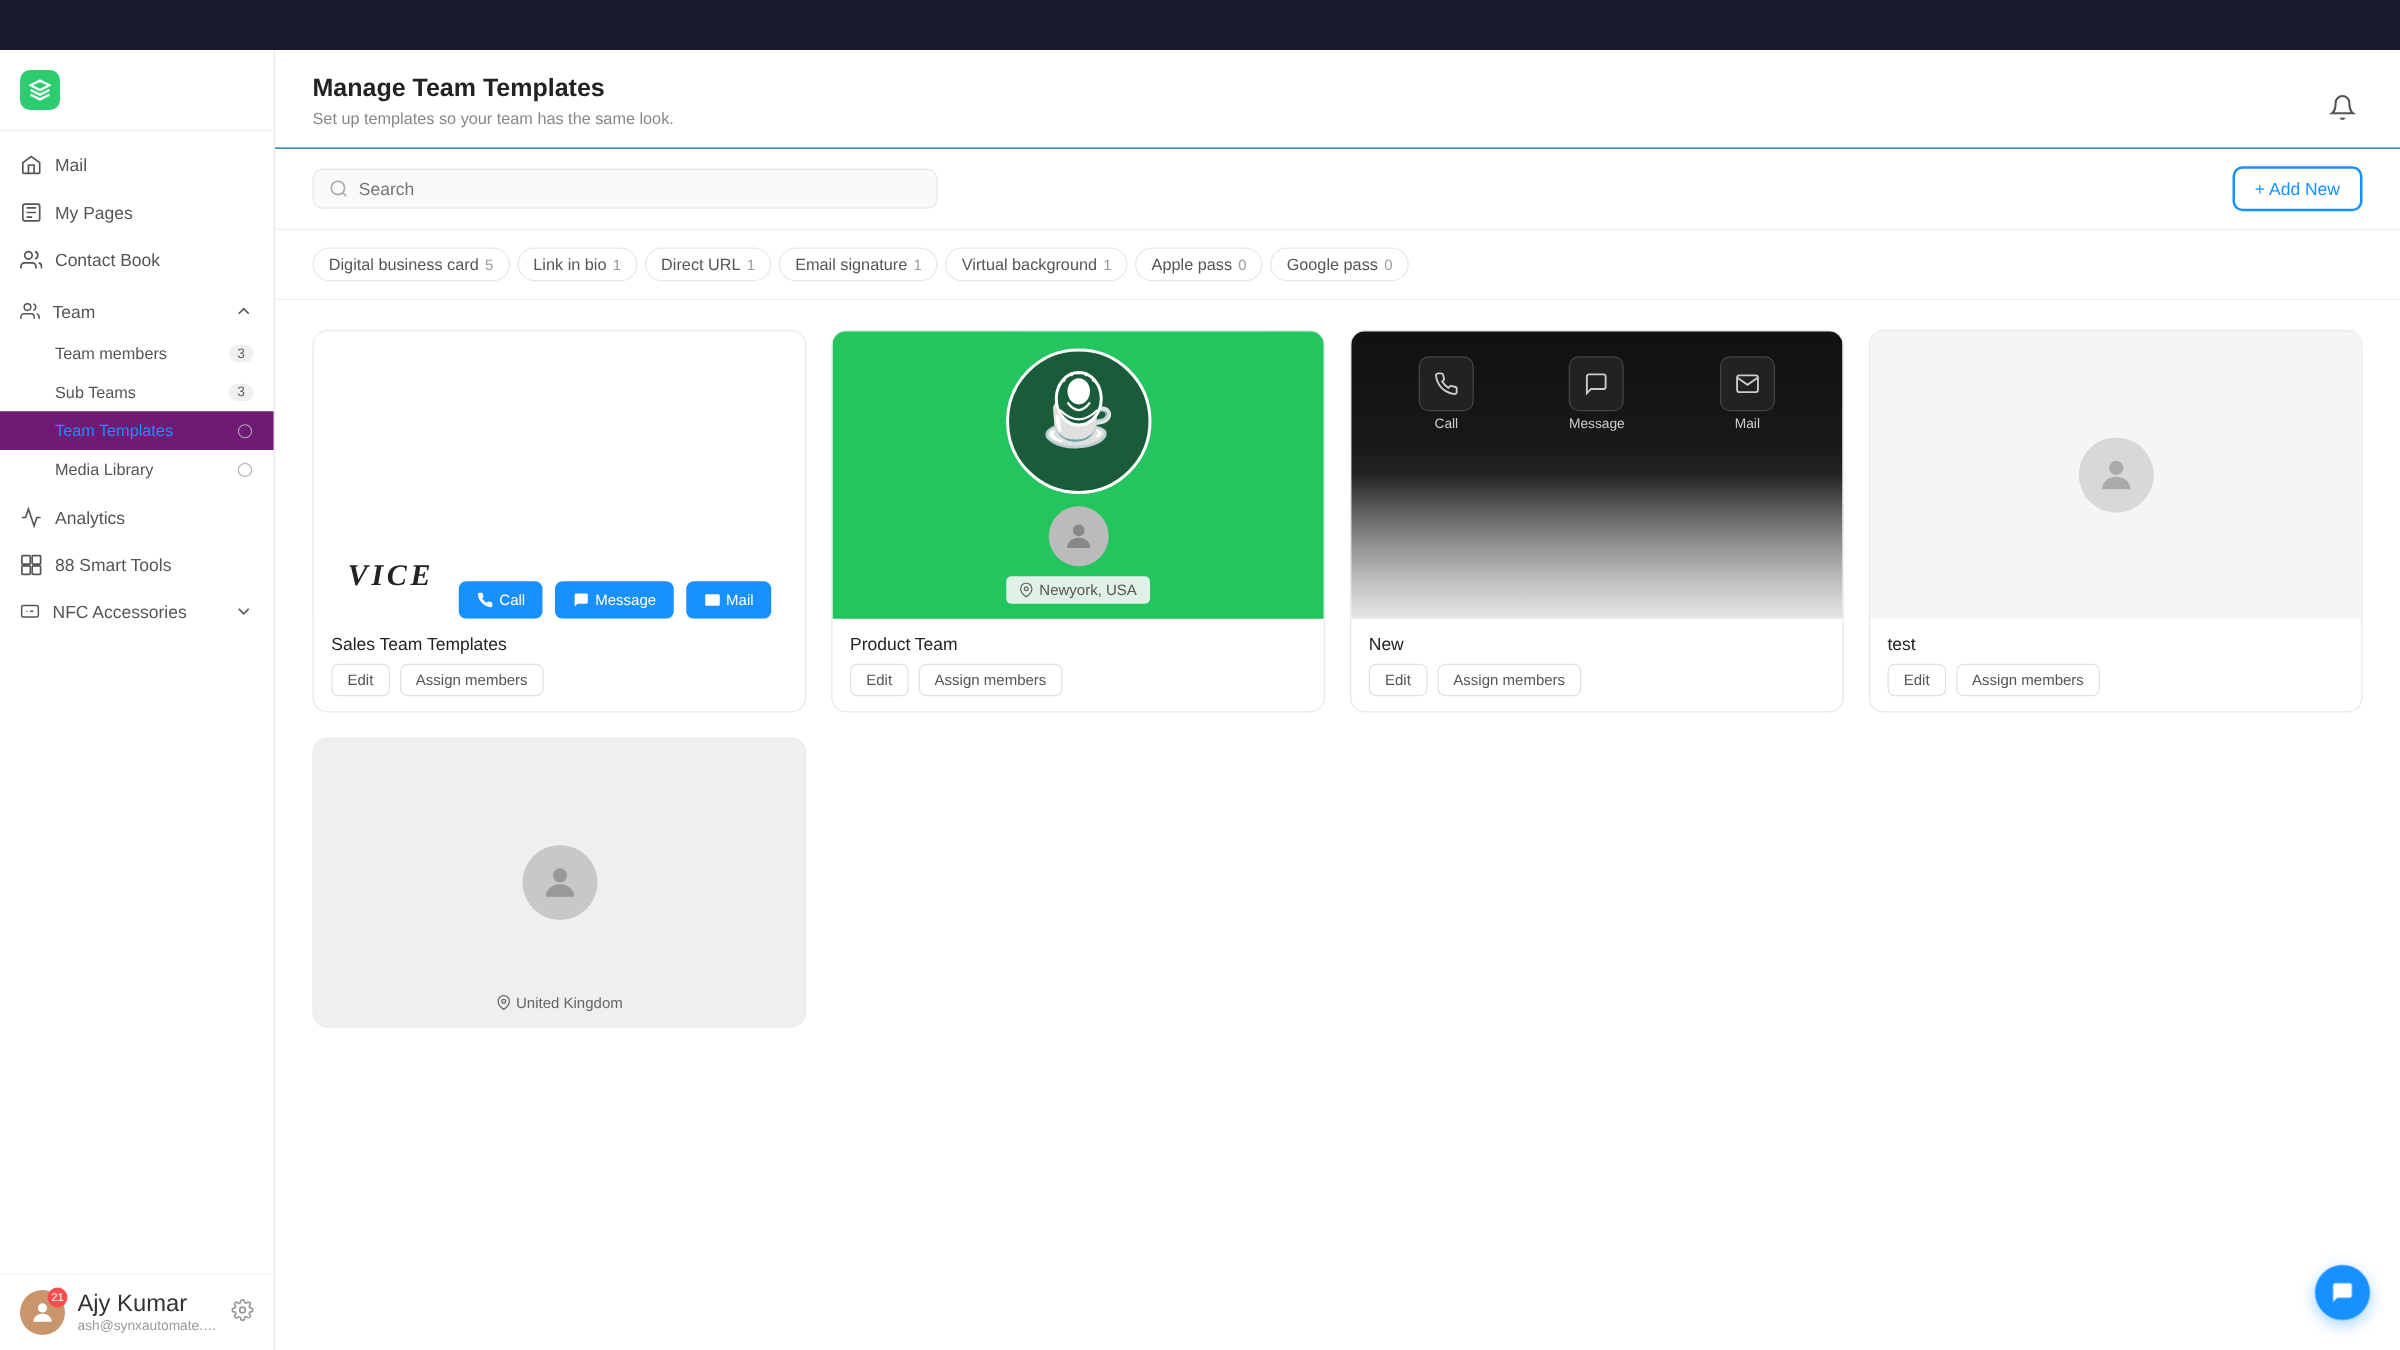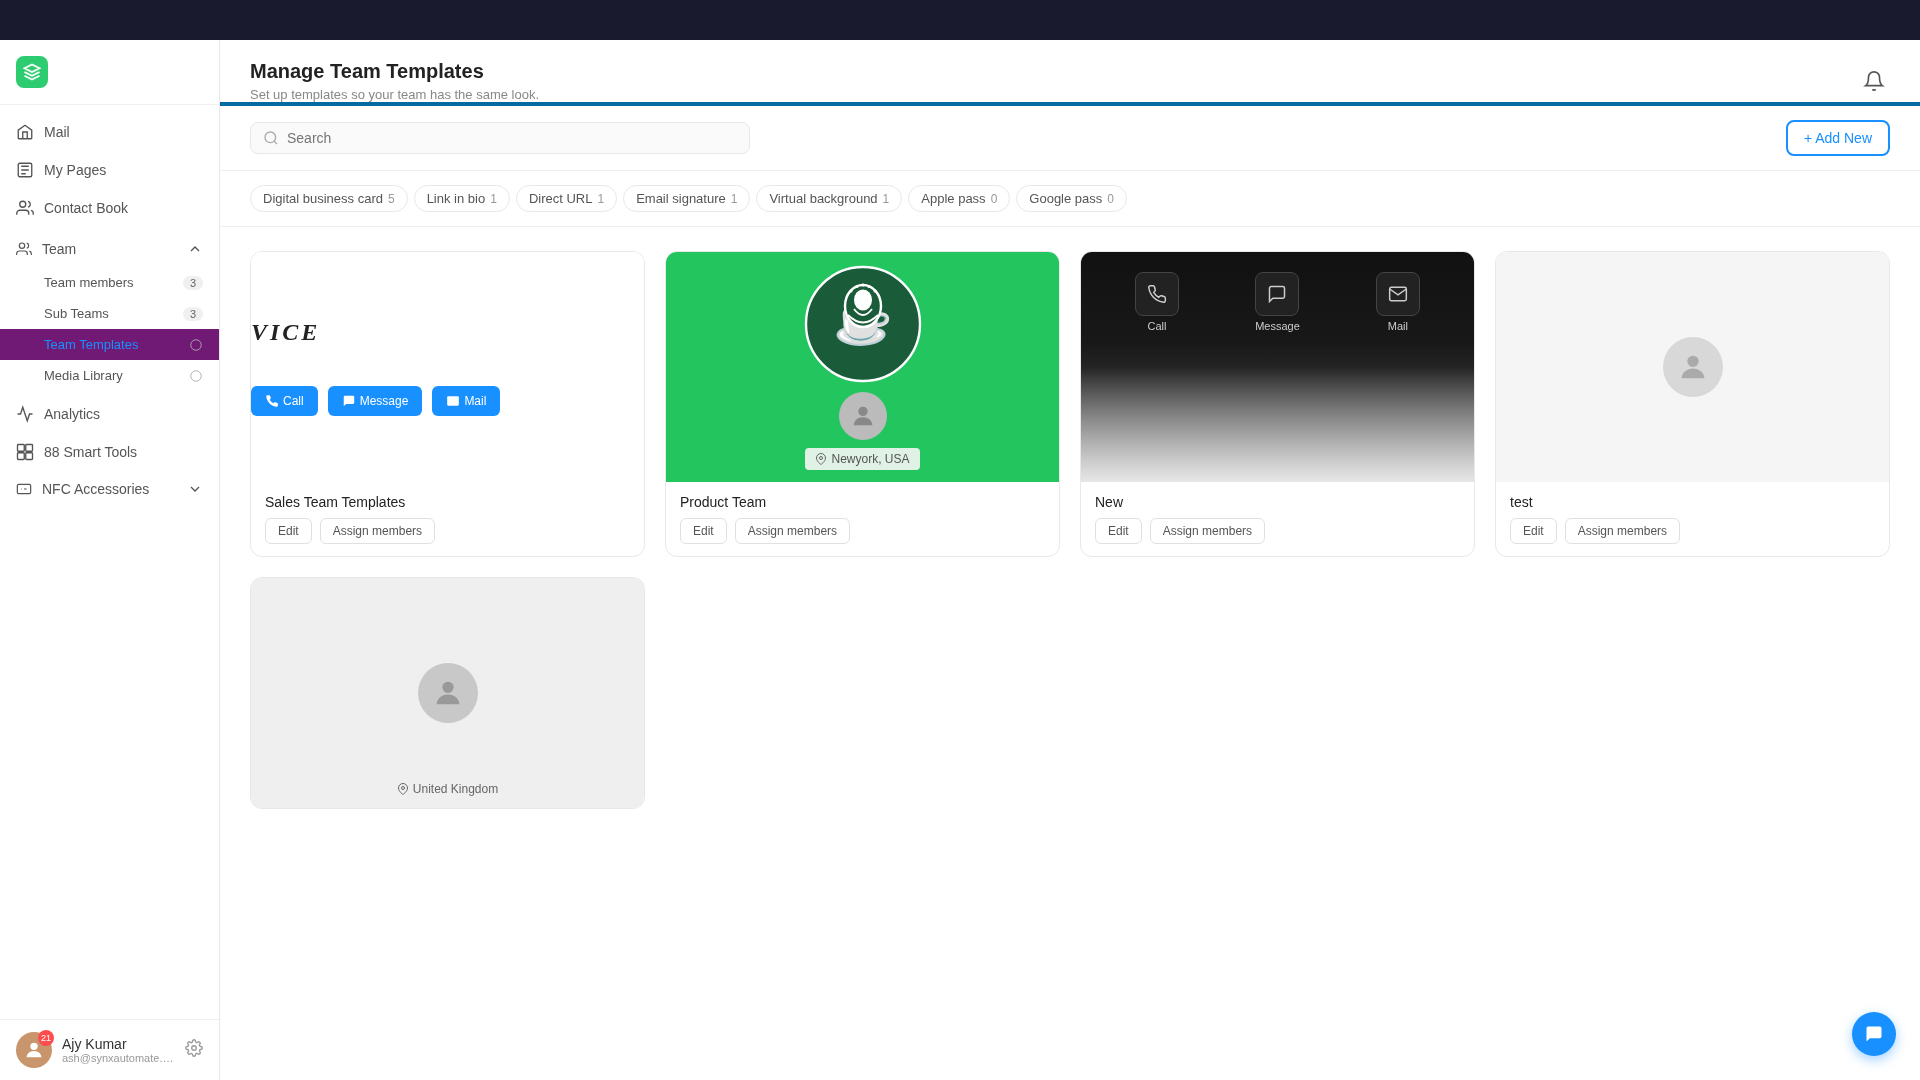--- a/index.html
+++ b/index.html
@@ -26,28 +26,28 @@
 
     .nav-sub-item { display: flex; align-items: center; justify-content: space-between; padding: 8px 16px 8px 44px; cursor: pointer; color: #555; font-size: 13px; }
     .nav-sub-item.active { color: #1890ff; font-weight: 500; background: #701a75; }
 
     .badge { background: #f0f0f0; color: #666; border-radius: 10px; padding: 1px 7px; font-size: 11px; }
 
     .sidebar-bottom { padding: 12px 16px; border-top: 1px solid #f0f0f0; display: flex; align-items: center; gap: 10px; }
     .avatar { width: 36px; height: 36px; border-radius: 50%; background: #ddd; overflow: hidden; flex-shrink: 0; position: relative; }
     .notification-dot { position: absolute; top: -2px; right: -2px; background: #ff4d4f; color: white; font-size: 9px; border-radius: 50%; width: 16px; height: 16px; display: flex; align-items: center; justify-content: center; margin-left: 48px; }
     .user-info { flex: 1; overflow: hidden; }
-    .user-name { font-size: 14px; font-weight: 500; color: #333; white-space: nowrap; overflow: hidden; text-overflow: ellipsis; }
+    .user-name { font-size: 19px; font-weight: 500; color: #333; white-space: nowrap; overflow: hidden; text-overflow: ellipsis; }
     .user-email { font-size: 11px; color: #999; white-space: nowrap; overflow: hidden; text-overflow: ellipsis; }
     .settings-icon { color: #999; cursor: pointer; }
 
     
     .main { flex: 1; display: flex; flex-direction: column; overflow: hidden; background: #fff; }
 
-    .main-header { padding: 20px 30px 0; border-bottom: 4px solid #0369a1; display: flex; align-items: center; justify-content: space-between; }
+    .main-header { padding: 20px 30px 16px; border-bottom: 1px solid #0369a1; display: flex; align-items: flex-end; justify-content: space-between; }
     .page-title-block {}
     .page-title { font-size: 20px; font-weight: 600; color: #222; }
     .page-subtitle { font-size: 13px; color: #888; margin-top: 4px; }
 
     .header-right { display: flex; align-items: center; gap: 16px; }
     .bell-icon { width: 32px; height: 32px; display: flex; align-items: center; justify-content: center; cursor: pointer; color: #555; }
 
     .toolbar { padding: 14px 30px; display: flex; align-items: center; gap: 12px; border-bottom: 1px solid #f0f0f0; }
 
     .search-box { flex: 1; max-width: 500px; display: flex; align-items: center; gap: 8px; background: #fafafa; border: 1px solid #e8e8e8; border-radius: 8px; padding: 7px 12px; }
@@ -274,21 +274,21 @@
       <div class="filter-tab">
         <span>Google pass</span>
         <span class="count">0</span>
       </div>
     </div>
 
     <div class="cards-area">
       <div class="cards-grid">
 
         <div class="card">
-          <div class="card-preview card-vice" style="display:flex; flex-direction:column; align-items:flex-start; justify-content:center; gap:20px; background:white;">
+          <div class="card-preview card-vice" style="display:flex; flex-direction:row; align-items:flex-end; justify-content:center; gap:20px; background:white;">
             <div class="vice-logo" style="font-family:serif; font-weight:900; font-size:24px; font-style:italic; letter-spacing:3px; color:#222;">VICE</div>
             <div class="vice-buttons" style="display:flex; gap:10px;">
               <button class="vice-btn" style="background:#1890ff; color:white; border:none; border-radius:6px; padding:8px 14px; font-size:12px; display:flex; align-items:center; gap:4px; cursor:pointer;">
                 <svg viewBox="0 0 24 24" fill="white" width="14" height="14">
                     <path d="M22 16.92v3a2 2 0 01-2.18 2 19.79 19.79 0 01-8.63-3.07 19.5 19.5 0 01-6-6 19.79 19.79 0 01-3.07-8.67A2 2 0 014.11 2h3a2 2 0 012 1.72c.127.96.361 1.903.7 2.81a2 2 0 01-.45 2.11L8.09 9.91a16 16 0 006 6l1.27-1.27a2 2 0 012.11-.45c.907.339 1.85.573 2.81.7A2 2 0 0122 16.92z"></path>
                   </svg>
                 <span>Call</span>
               </button>
               <button class="vice-btn" style="background:#1890ff; color:white; border:none; border-radius:6px; padding:8px 14px; font-size:12px; display:flex; align-items:center; gap:4px; cursor:pointer;">
                 <svg viewBox="0 0 24 24" fill="white" width="14" height="14">

